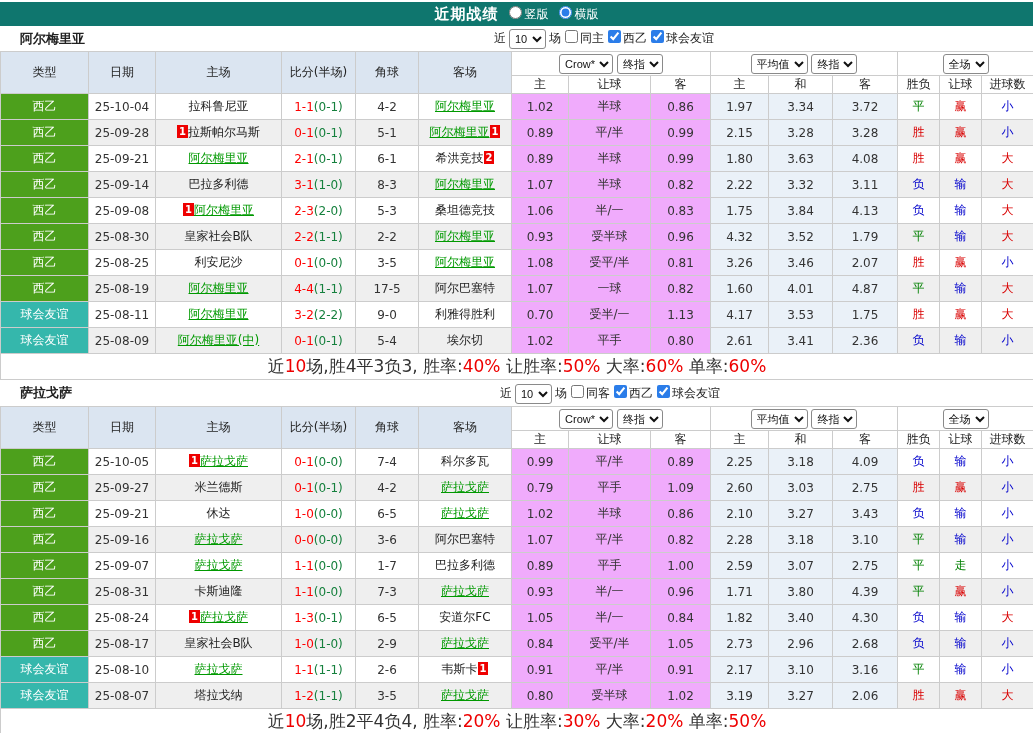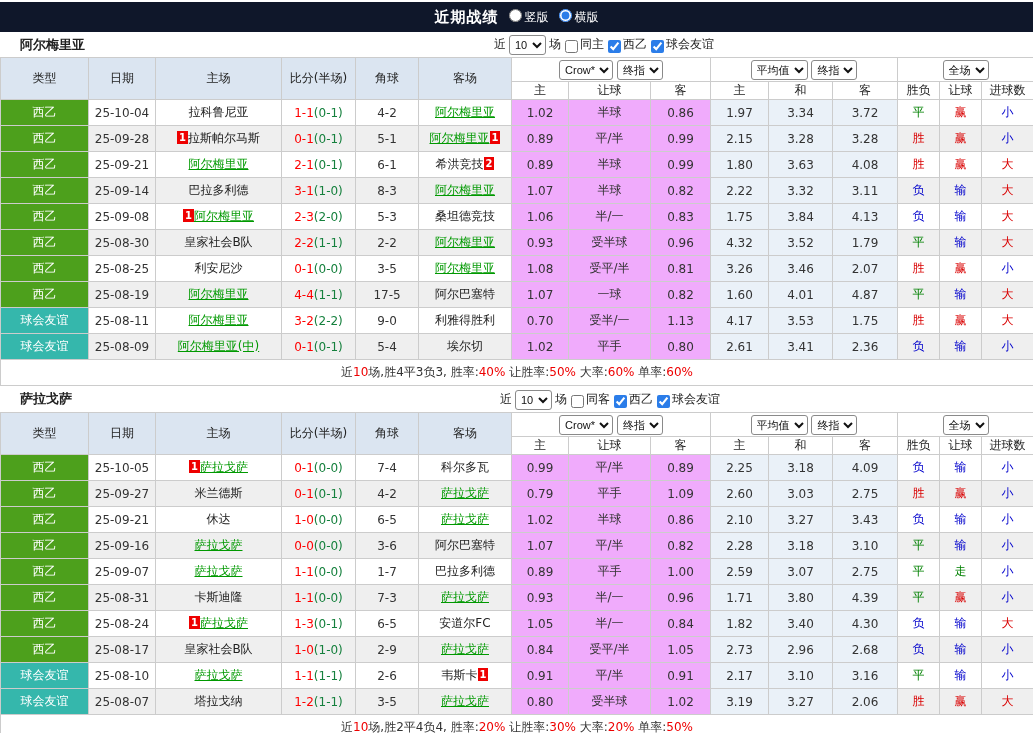--- a/index.html
+++ b/index.html
@@ -6,35 +6,35 @@
   html,body { margin:0; padding:0; }
   body {
     width:1033px; height:733px; overflow:hidden; background:#fff;
     font-family:"DejaVu Sans","Liberation Sans",sans-serif;
     font-size:12px; color:#222;
   }
   input { accent-color:#2b7de9; }
 
   
   .topbar {
-    margin-top:2px; height:30px; background:#0f172a;
+    margin-top:2px; height:24px; background:#0f766e;
     display:flex; align-items:center; justify-content:center; gap:10px; color:#fff;
   }
   .topbar .title { font-size:15px; font-weight:bold; letter-spacing:1px; }
   .topbar label { display:flex; align-items:flex-start; gap:3px; font-size:12px; cursor:pointer; }
   .topbar input { margin:0; }
 
   
   .filter-row { position:relative; height:25px; background:#fff; }
   .team-name { position:absolute; left:20px; top:4px; font-weight:bold; font-size:13px; color:#222; }
   .filter-controls {
     position:absolute; left:494px; top:2px; height:21px;
     display:flex; align-items:center; gap:3px; white-space:nowrap;
   }
-  .filter-controls label { display:flex; align-items:flex-end; gap:1px; }
+  .filter-controls label { display:flex; align-items:flex-start; gap:1px; }
   .filter-controls input[type=checkbox] { margin:0 1px; width:13px; height:13px; }
 
   .sel {
     font-size:11px; height:20px; background:#fff; color:#111;
     border:1px solid #8a8a8a; border-radius:3px; padding:0 1px;
   }
 
   
   table.grid { border-collapse:collapse; table-layout:fixed; width:1033px; }
   table.grid th, table.grid td {
@@ -56,21 +56,21 @@
   .card {
     display:inline-block; background:#ee0000; color:#fff;
     font-size:10px; line-height:13px; min-width:9px; padding:0 2px;
     vertical-align:1px; font-weight:bold;
   }
   .ft { color:#ff0000; }
   .ht { color:#15803d; }
   .res-red { color:#d90000; }
   .res-green { color:#008000; }
   .res-blue { color:#0000cc; }
-  tfoot td.summary { height:26px; color:#333; font-size:12px; background:#fff; }
+  tfoot td.summary { height:26px; color:#333; font-size:17px; background:#fff; }
   .sum-red { color:#ee0000; }
 </style>
 </head>
 <body>
 
 <div class="topbar">
   <span class="title">近期战绩</span>
   <label>
     <input type="radio" name="layout" style="">
     <span>竖版</span>

